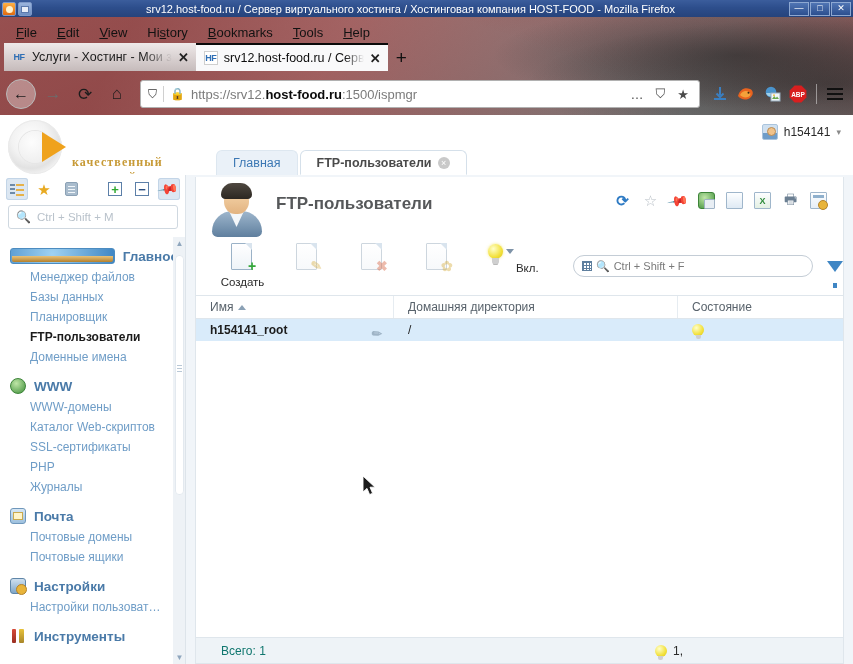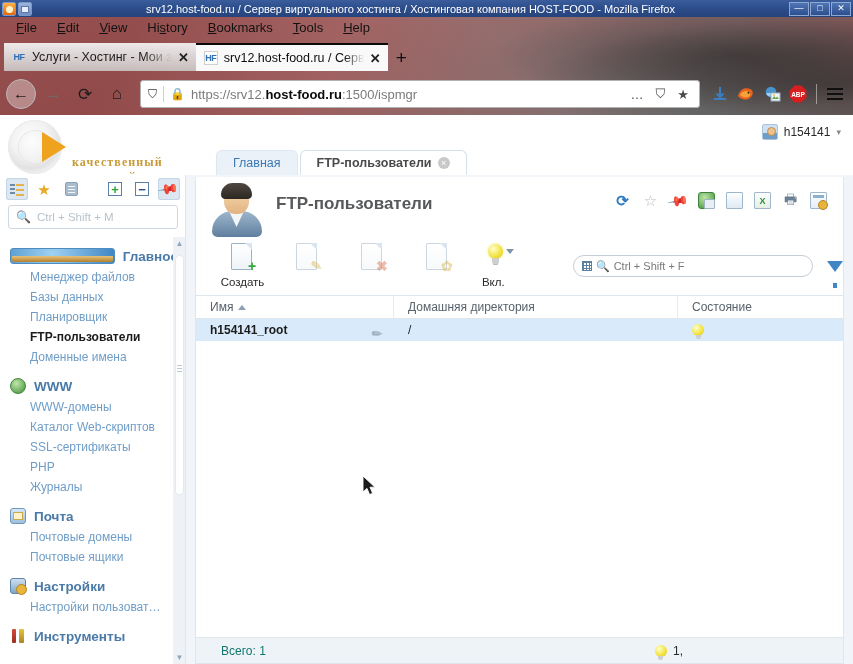--- a/index.html
+++ b/index.html
@@ -51,21 +51,21 @@
   .tb-btns { display: flex; gap: 1px; padding-right: 2px; }
   .tb-btn {
     width: 20px; height: 14px; background: linear-gradient(180deg,#5075b4,#2c4f8f);
     border: 1px solid #8da8d2; color: #fff; font-size: 9px;
     display: flex; align-items: center; justify-content: center; line-height: 1;
   }
 
   
   .menubar {
     position: absolute; left: 0; top: 17px; width: 853px; height: 26px;
-    display: flex; align-items: flex-start; gap: 0px; padding-left: 6px;
+    display: flex; align-items: flex-end; gap: 0px; padding-left: 6px;
     font-size: 13px; color: #121212;
   }
   .menuitem { padding: 3px 10px; white-space: nowrap; }
   .menuitem u { text-decoration: underline; }
 
   .tabstrip {
     position: absolute; left: 0; top: 43px; width: 724px; height: 30px;
     display: flex; align-items: flex-start; padding-left: 4px;
   }
   .ftab {
@@ -316,21 +316,21 @@
     content:""; position:absolute; right:-1px; top:-1px; border-width: 0 7px 7px 0; border-style: solid;
     border-color: transparent #d9e4ee transparent transparent;
   }
   .badge { position: absolute; right: -2px; bottom: 0px; width: 15px; height: 15px; font-size: 14px; line-height: 14px; text-align: center; font-weight: bold; }
   .badge.plus { color: #35a83a; }
   .badge.pencil { color: #d8b24a; font-size: 13px; transform: rotate(-10deg); }
   .badge.x { color: #d86a4a; }
   .badge.gear { color: #d8b24a; }
   .tool.disabled .badge { opacity: .45; }
 
-  .tool-bulb { width: 58px; margin-left: 12px; display: flex; flex-direction: column; align-items: flex-start; padding-top: 3px; }
+  .tool-bulb { width: 58px; margin-left: 12px; display: flex; flex-direction: row; align-items: flex-end; padding-top: 3px; }
   .bulb-wrap { position: relative; width: 34px; height: 32px; }
   .bulb {
     position: absolute; left: 6px; top: 2px; width: 15px; height: 15px; border-radius: 50%;
     background: radial-gradient(circle at 36% 32%, #ffffc9, #f2e03a 60%, #d9c218);
     box-shadow: 0 0 3px rgba(240,220,60,.7);
   }
   .bulb:after{ content:""; position:absolute; left:4px; top:14px; width:7px; height:6px; background:#cfcfcf; border-radius:0 0 2px 2px; box-shadow: 0 2px 0 -1px #b9b9b9;}
   .bulb-caret { position: absolute; left: 24px; top: 7px; width:0;height:0;border-left:4px solid transparent;border-right:4px solid transparent;border-top:5px solid #7e93a8; }
   .tool-bulb .tl { font-size: 11.5px; color: #2b2b2b; margin-top: 2px;}
 

